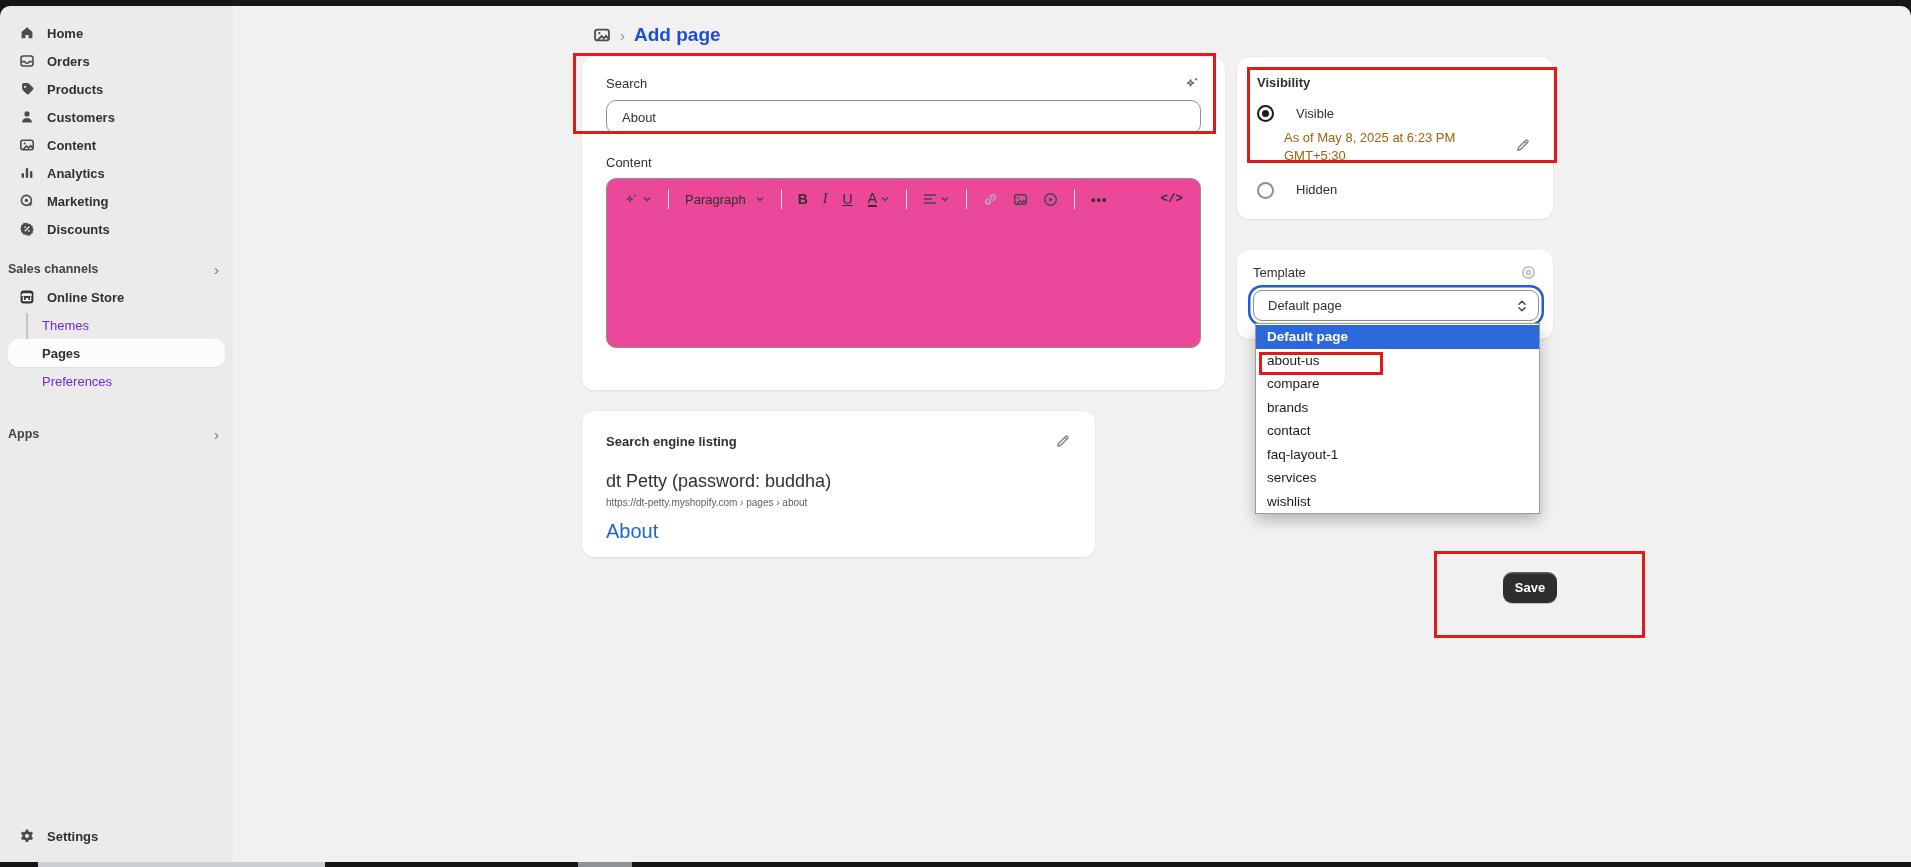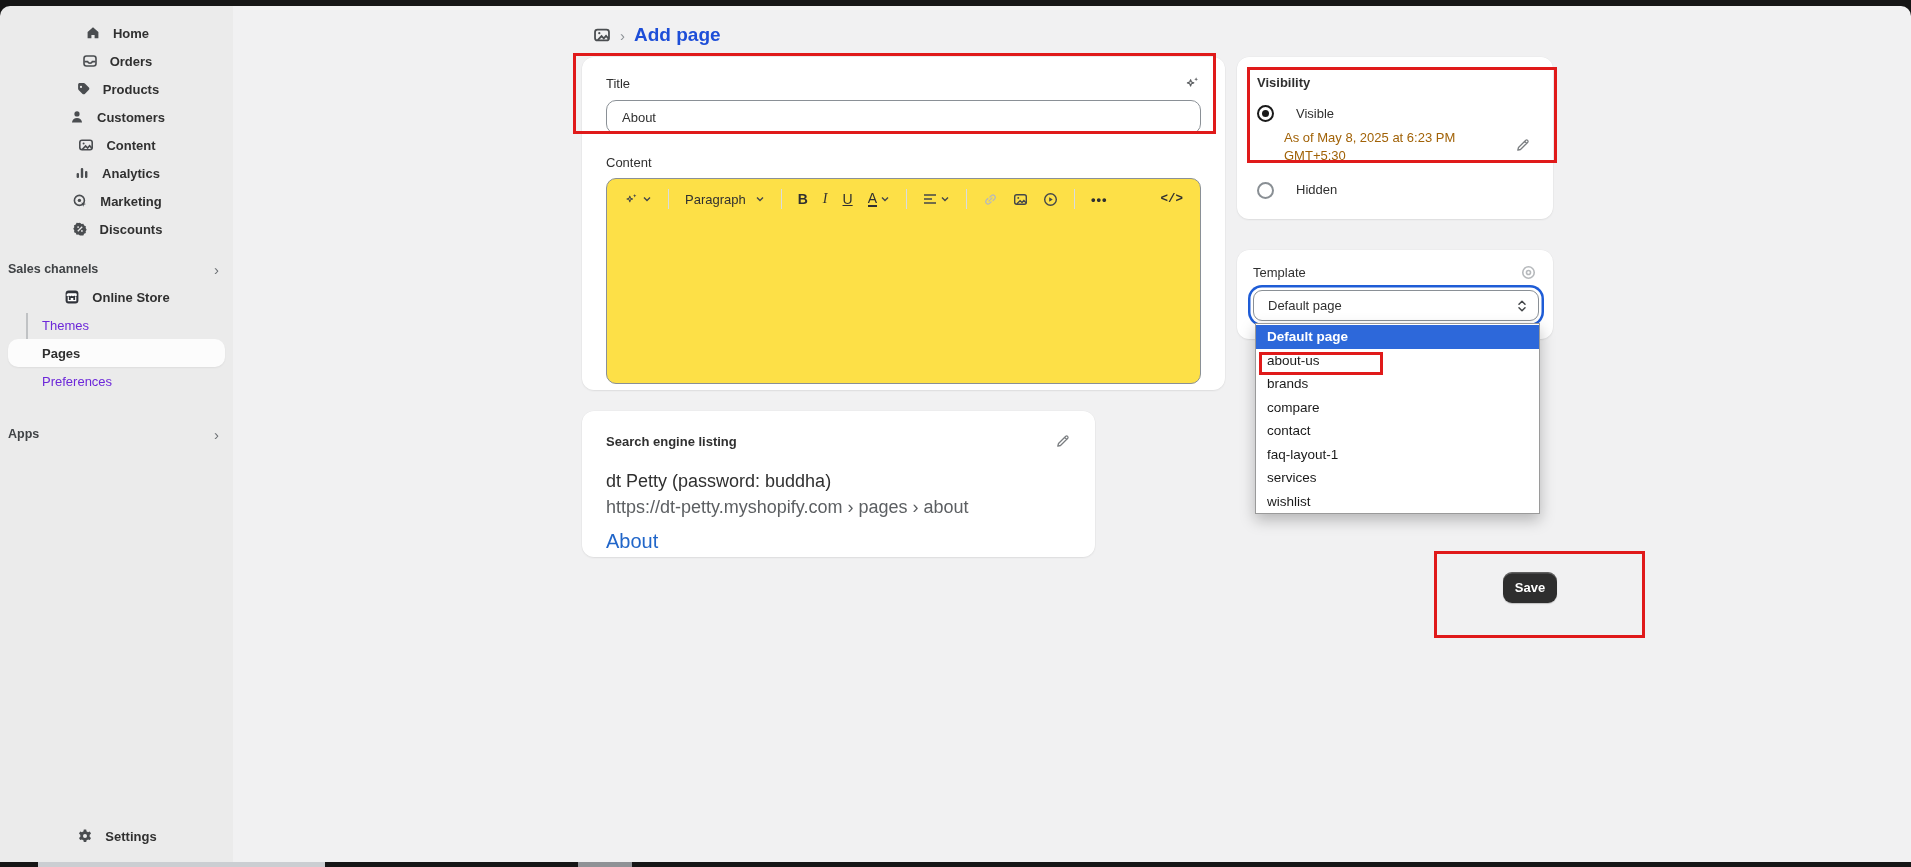--- a/index.html
+++ b/index.html
@@ -28,21 +28,20 @@
     background:#ebebeb;
     padding-top:13px;
     position:relative;
     font-size:13px;
   }
   .nav-item {
     height:28px; margin:0 8px; padding:0 10px;
     display:flex; align-items:center; gap:11px;
     border-radius:10px; font-weight:600; color:#303030;
     cursor:pointer;
-    justify-content:center;
   }
   .nav-item .ic { width:18px; height:18px; display:flex; align-items:center; justify-content:center; flex:0 0 18px; }
   .section-header {
     height:28px; margin-top:12px; padding:0 14px 0 8px;
     display:flex; align-items:center; justify-content:space-between;
     font-size:12.5px; font-weight:600; color:#404346;
   }
   .section-header .chev { color:#6d7175; font-size:15px; font-weight:400; }
   .sub-item {
     height:28px; display:flex; align-items:center;
@@ -77,39 +76,39 @@
   .label-row { display:flex; align-items:center; justify-content:space-between; }
 
   .text-input {
     margin-top:8px; width:100%; height:34px;
     border:1.5px solid #8a9096; border-radius:10px;
     padding:0 15px; font-size:13px; color:#303030;
     font-family:inherit; background:#fff; outline:none;
   }
 
   .editor {
-    margin-top:8px; height:206px;
-    border:1.5px solid #8a9096; border-radius:10px; background:#fde047;
+    margin-top:8px; height:170px;
+    border:1.5px solid #8a9096; border-radius:10px; background:#ec4899;
     overflow:hidden;
   }
   .toolbar {
     height:40px; display:flex; align-items:center;
     padding:0 13px; gap:7px; font-size:13px; color:#303030;
   }
   .tb-btn { display:flex; align-items:center; gap:3px; padding:3px 4px; border-radius:6px; cursor:pointer; }
   .tb-divider { width:1px; height:20px; background:#dadcdf; margin:0 5px; flex:0 0 1px; }
   .tb-bold { font-weight:700; font-size:14px; }
   .tb-italic { font-style:italic; font-family:"Liberation Serif",serif; font-size:14px; }
   .tb-underline { text-decoration:underline; font-size:14px; }
   .tb-colorA { font-size:14px; border-bottom:2px solid #303030; line-height:1.05; }
   .tb-more { letter-spacing:1px; font-weight:700; color:#303030; }
   .tb-code { margin-left:auto; font-family:"Liberation Mono",monospace; font-size:12.5px; font-weight:700; }
 
   .seo-site { margin-top:22px; font-size:18px; color:#303030; }
-  .seo-url { margin-top:5px; font-size:18px; color:#5c5f62; }
+  .seo-url { margin-top:5px; font-size:10px; color:#5c5f62; }
   .seo-title { margin-top:12px; font-size:20px; color:#2166c9; cursor:pointer; }
 
   .radio-row { display:flex; align-items:flex-start; gap:10px; margin-top:14px; cursor:pointer; }
   .radio { width:17px; height:17px; border-radius:50%; flex:0 0 17px; margin-top:1px; position:relative; }
   .radio.on { border:2.5px solid #1a1a1a; }
   .radio.on::after { content:""; position:absolute; left:2.5px; top:2.5px; width:7px; height:7px; border-radius:50%; background:#1a1a1a; }
   .radio.off { border:2px solid #898f94; }
   .radio-label { font-size:13px; color:#303030; padding-top:1px;margin-left:12px; }
   .radio-note { font-size:13px; color:#a16207; margin-top:7px; line-height:18px; width:205px; }
   .vis-edit { position:absolute; right:22px; top:80px; }
@@ -300,21 +299,21 @@
             <circle cx="5.6" cy="6.4" r="1" fill="#4a4d50"></circle>
             <path d="M4.2 12.6 7.6 9l2 2 2-2.2 2.4 2.6" fill="none" stroke="#4a4d50" stroke-width="1.6"></path>
           </svg>
       </span>
       <span class="crumb-sep">›</span>
       <span class="crumb-title">Add page</span>
     </div>
 
     <section class="card card-form">
       <div class="label-row">
-        <span class="field-label">Title</span>
+        <span class="field-label">Search</span>
         <span>
           <svg width="17" height="17" viewBox="0 0 16 16">
               <path d="M6.2 4.4 7 6.6l2.2.8-2.2.8-.8 2.2-.8-2.2-2.2-.8 2.2-.8z" fill="none" stroke="#5c5f62" stroke-width="1.1" stroke-linejoin="round"></path>
               <path d="M11.4 2.2l.5 1.3 1.3.5-1.3.5-.5 1.3-.5-1.3-1.3-.5 1.3-.5z" fill="#5c5f62"></path>
             </svg>
         </span>
       </div>
       <input class="text-input" type="text" value="About" style="">
 
       <div class="field-label" style="margin-top:21px;">Content</div>
@@ -437,22 +436,22 @@
         <span>Default page</span>
         <svg width="12" height="14" viewBox="0 0 12 14">
             <path d="M3 5.2 6 2.2l3 3M3 8.8l3 3 3-3" fill="none" stroke="#44474a" stroke-width="1.5" stroke-linecap="round" stroke-linejoin="round"></path>
           </svg>
       </div>
     </section>
 
     <div class="dropdown">
       <div class="dd-item hl">Default page</div>
       <div class="dd-item">about-us</div>
+      <div class="dd-item">compare</div>
       <div class="dd-item">brands</div>
-      <div class="dd-item">compare</div>
       <div class="dd-item">contact</div>
       <div class="dd-item">faq-layout-1</div>
       <div class="dd-item">services</div>
       <div class="dd-item">wishlist</div>
     </div>
 
     <button class="save-btn">Save</button>
 
     <div class="annotation ann-title"></div>
     <div class="annotation ann-vis"></div>

